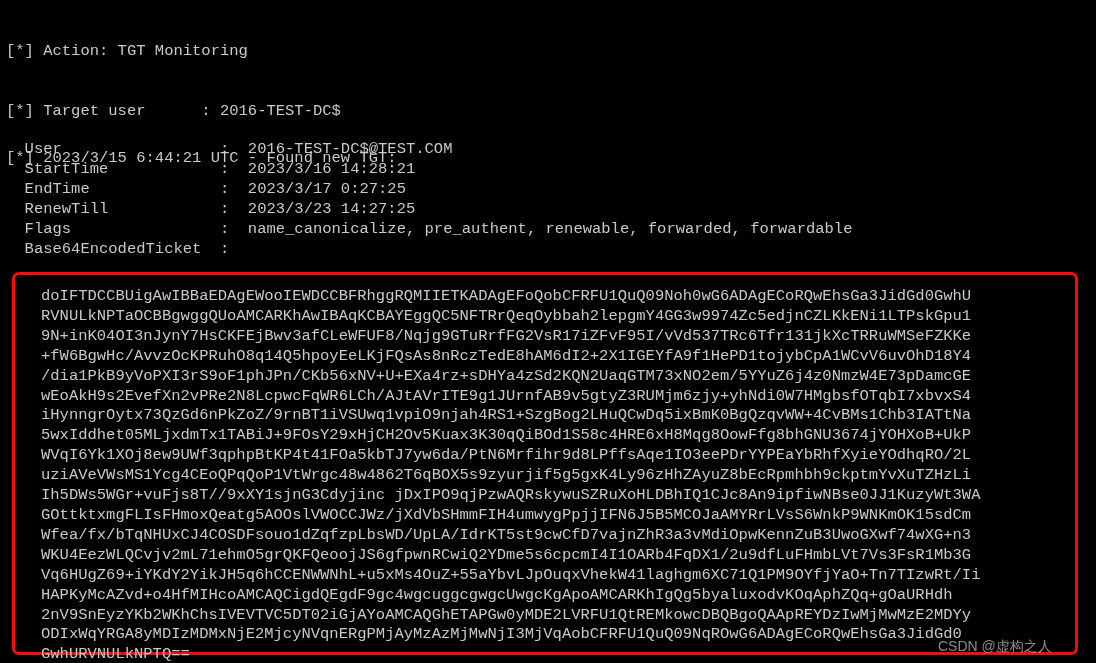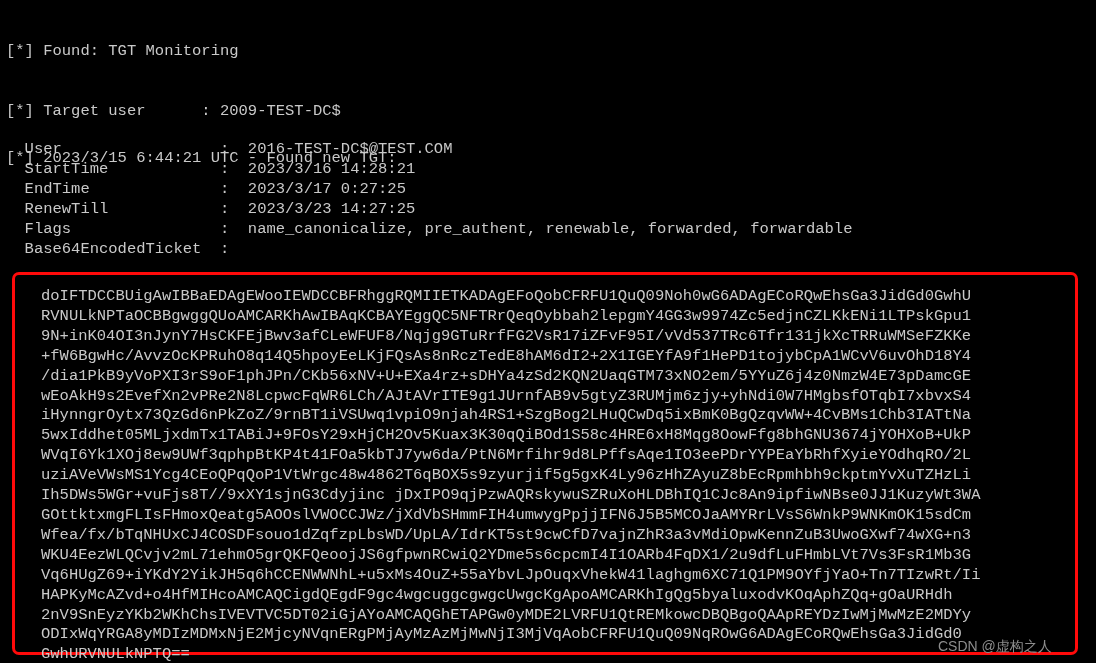--- a/index.html
+++ b/index.html
@@ -74,22 +74,22 @@
     color: #8d8d8d;
     white-space: pre;
   }
 </style>
 </head>
 <body>
 
 <div id="terminal">
 
   <div id="header-block">
-    <div class="term-line">[*] Found: TGT Monitoring</div>
-    <div class="term-line">[*] Target user      : 2009-TEST-DC$</div>
+    <div class="term-line">[*] Action: TGT Monitoring</div>
+    <div class="term-line">[*] Target user      : 2016-TEST-DC$</div>
   </div>
 
   <div id="event-block">
     <div class="term-line">[*] 2023/3/15 6:44:21 UTC - Found new TGT:</div>
   </div>
 
   <div id="fields-block"><div class="term-line field-row"><span>  User                 </span><span>:  </span><span>2016-TEST-DC$@TEST.COM</span></div><div class="term-line field-row"><span>  StartTime            </span><span>:  </span><span>2023/3/16 14:28:21</span></div><div class="term-line field-row"><span>  EndTime              </span><span>:  </span><span>2023/3/17 0:27:25</span></div><div class="term-line field-row"><span>  RenewTill            </span><span>:  </span><span>2023/3/23 14:27:25</span></div><div class="term-line field-row"><span>  Flags                </span><span>:  </span><span>name_canonicalize, pre_authent, renewable, forwarded, forwardable</span></div><div class="term-line field-row"><span>  Base64EncodedTicket  </span><span>:  </span><span></span></div></div>
 
   <div id="ticket-box">
     <div id="ticket-text"><div class="term-line">doIFTDCCBUigAwIBBaEDAgEWooIEWDCCBFRhggRQMIIETKADAgEFoQobCFRFU1QuQ09Noh0wG6ADAgECoRQwEhsGa3JidGd0GwhU</div><div class="term-line">RVNULkNPTaOCBBgwggQUoAMCARKhAwIBAqKCBAYEggQC5NFTRrQeqOybbah2lepgmY4GG3w9974Zc5edjnCZLKkENi1LTPskGpu1</div><div class="term-line">9N+inK04OI3nJynY7HsCKFEjBwv3afCLeWFUF8/Nqjg9GTuRrfFG2VsR17iZFvF95I/vVd537TRc6Tfr131jkXcTRRuWMSeFZKKe</div><div class="term-line">+fW6BgwHc/AvvzOcKPRuhO8q14Q5hpoyEeLKjFQsAs8nRczTedE8hAM6dI2+2X1IGEYfA9f1HePD1tojybCpA1WCvV6uvOhD18Y4</div><div class="term-line">/dia1PkB9yVoPXI3rS9oF1phJPn/CKb56xNV+U+EXa4rz+sDHYa4zSd2KQN2UaqGTM73xNO2em/5YYuZ6j4z0NmzW4E73pDamcGE</div><div class="term-line">wEoAkH9s2EvefXn2vPRe2N8LcpwcFqWR6LCh/AJtAVrITE9g1JUrnfAB9v5gtyZ3RUMjm6zjy+yhNdi0W7HMgbsfOTqbI7xbvxS4</div><div class="term-line">iHynngrOytx73QzGd6nPkZoZ/9rnBT1iVSUwq1vpiO9njah4RS1+SzgBog2LHuQCwDq5ixBmK0BgQzqvWW+4CvBMs1Chb3IATtNa</div><div class="term-line">5wxIddhet05MLjxdmTx1TABiJ+9FOsY29xHjCH2Ov5Kuax3K30qQiBOd1S58c4HRE6xH8Mqg8OowFfg8bhGNU3674jYOHXoB+UkP</div><div class="term-line">WVqI6Yk1XOj8ew9UWf3qphpBtKP4t41FOa5kbTJ7yw6da/PtN6Mrfihr9d8LPffsAqe1IO3eePDrYYPEaYbRhfXyieYOdhqRO/2L</div><div class="term-line">uziAVeVWsMS1Ycg4CEoQPqQoP1VtWrgc48w4862T6qBOX5s9zyurjif5g5gxK4Ly96zHhZAyuZ8bEcRpmhbh9ckptmYvXuTZHzLi</div><div class="term-line">Ih5DWs5WGr+vuFjs8T//9xXY1sjnG3Cdyjinc jDxIPO9qjPzwAQRskywuSZRuXoHLDBhIQ1CJc8An9ipfiwNBse0JJ1KuzyWt3WA</div><div class="term-line">GOttktxmgFLIsFHmoxQeatg5AOOslVWOCCJWz/jXdVbSHmmFIH4umwygPpjjIFN6J5B5MCOJaAMYRrLVsS6WnkP9WNKmOK15sdCm</div><div class="term-line">Wfea/fx/bTqNHUxCJ4COSDFsouo1dZqfzpLbsWD/UpLA/IdrKT5st9cwCfD7vajnZhR3a3vMdiOpwKennZuB3UwoGXwf74wXG+n3</div><div class="term-line">WKU4EezWLQCvjv2mL71ehmO5grQKFQeoojJS6gfpwnRCwiQ2YDme5s6cpcmI4I1OARb4FqDX1/2u9dfLuFHmbLVt7Vs3FsR1Mb3G</div><div class="term-line">Vq6HUgZ69+iYKdY2YikJH5q6hCCENWWNhL+u5xMs4OuZ+55aYbvLJpOuqxVhekW41laghgm6XC71Q1PM9OYfjYaO+Tn7TIzwRt/Ii</div><div class="term-line">HAPKyMcAZvd+o4HfMIHcoAMCAQCigdQEgdF9gc4wgcuggcgwgcUwgcKgApoAMCARKhIgQg5byaluxodvKOqAphZQq+gOaURHdh</div><div class="term-line">2nV9SnEyzYKb2WKhChsIVEVTVC5DT02iGjAYoAMCAQGhETAPGw0yMDE2LVRFU1QtREMkowcDBQBgoQAApREYDzIwMjMwMzE2MDYy</div><div class="term-line">ODIxWqYRGA8yMDIzMDMxNjE2MjcyNVqnERgPMjAyMzAzMjMwNjI3MjVqAobCFRFU1QuQ09NqROwG6ADAgECoRQwEhsGa3JidGd0</div><div class="term-line">GwhURVNULkNPTQ==</div></div>

